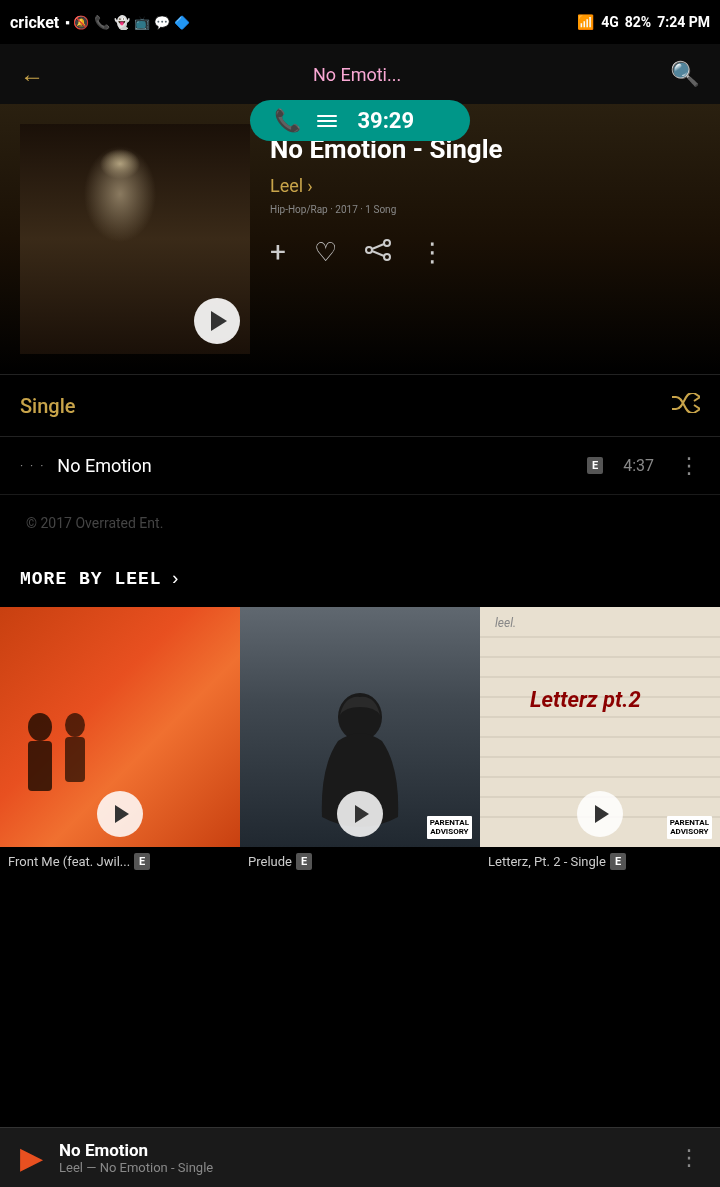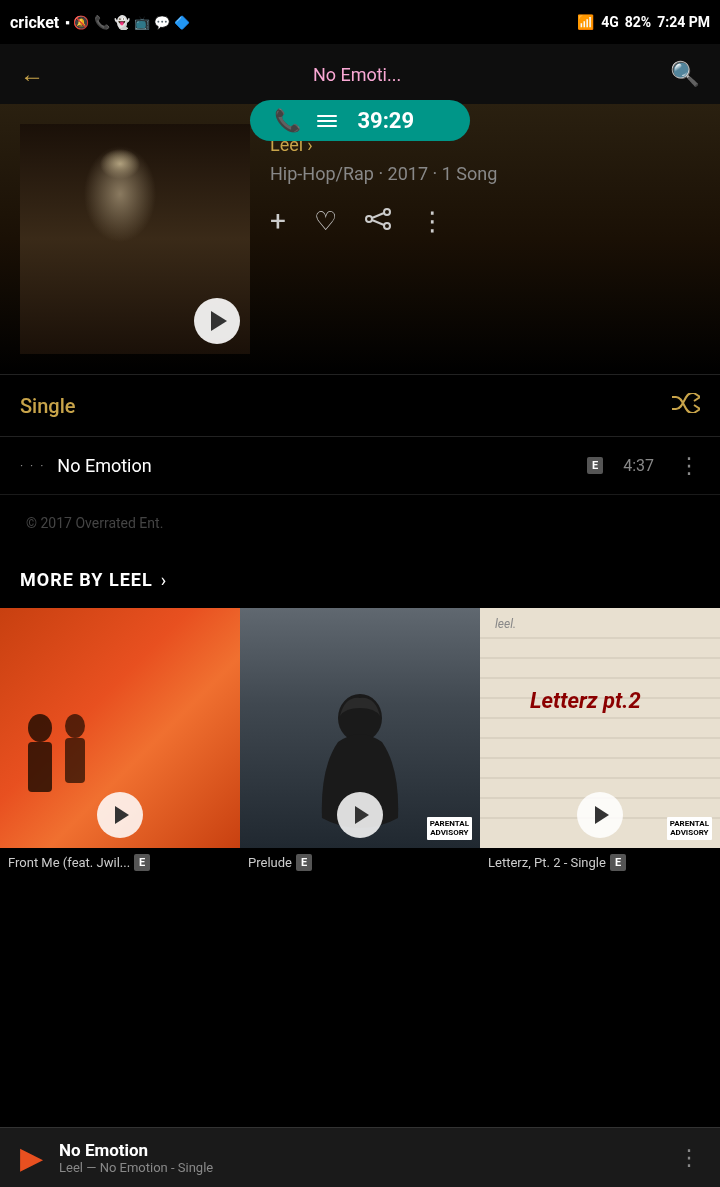--- a/index.html
+++ b/index.html
@@ -168,21 +168,21 @@
     .album-artist {
       font-size: 18px;
       color: #c8a44a;
       display: flex;
       align-items: center;
       gap: 4px;
       margin-bottom: 8px;
       cursor: pointer;
     }
     .album-meta {
-      font-size: 18px;
+      font-size: 10px;
       color: #888;
       margin-bottom: 20px;
     }
     .album-actions {
       display: flex;
       align-items: center;
       gap: 28px;
       margin-top: 10px;
     }
     .action-icon {
@@ -260,20 +260,21 @@
 
     
     .more-by-section {
       padding: 0 0 10px 0;
     }
     .more-by-header {
       padding: 18px 20px;
       display: flex;
       align-items: flex-end;
       gap: 8px;
+      font-family: Liberation Mono, monospace;
     }
     .more-by-title {
       font-size: 18px;
       font-weight: bold;
       color: #fff;
       letter-spacing: 1px;
     }
     .more-by-chevron {
       font-size: 18px;
       color: #fff;
@@ -441,20 +442,21 @@
 <div class="album-hero">
   <div class="album-art-container">
     <div class="album-art">
       <div class="album-art-figure"></div>
     </div>
     <div class="play-overlay">
       <div class="play-triangle"></div>
     </div>
   </div>
   <div class="album-info">
+    <div class="album-title">No Emotion - Single</div>
     <div class="album-artist">
       <span>Leel</span>
       <span>›</span>
     </div>
     <div class="album-meta">Hip-Hop/Rap · 2017 · 1 Song</div>
     <div class="album-actions">
       <span class="action-icon add">+</span>
       <span class="action-icon">♡</span>
       <span class="action-icon">
         <svg width="26" height="22" viewBox="0 0 26 22" fill="none">

